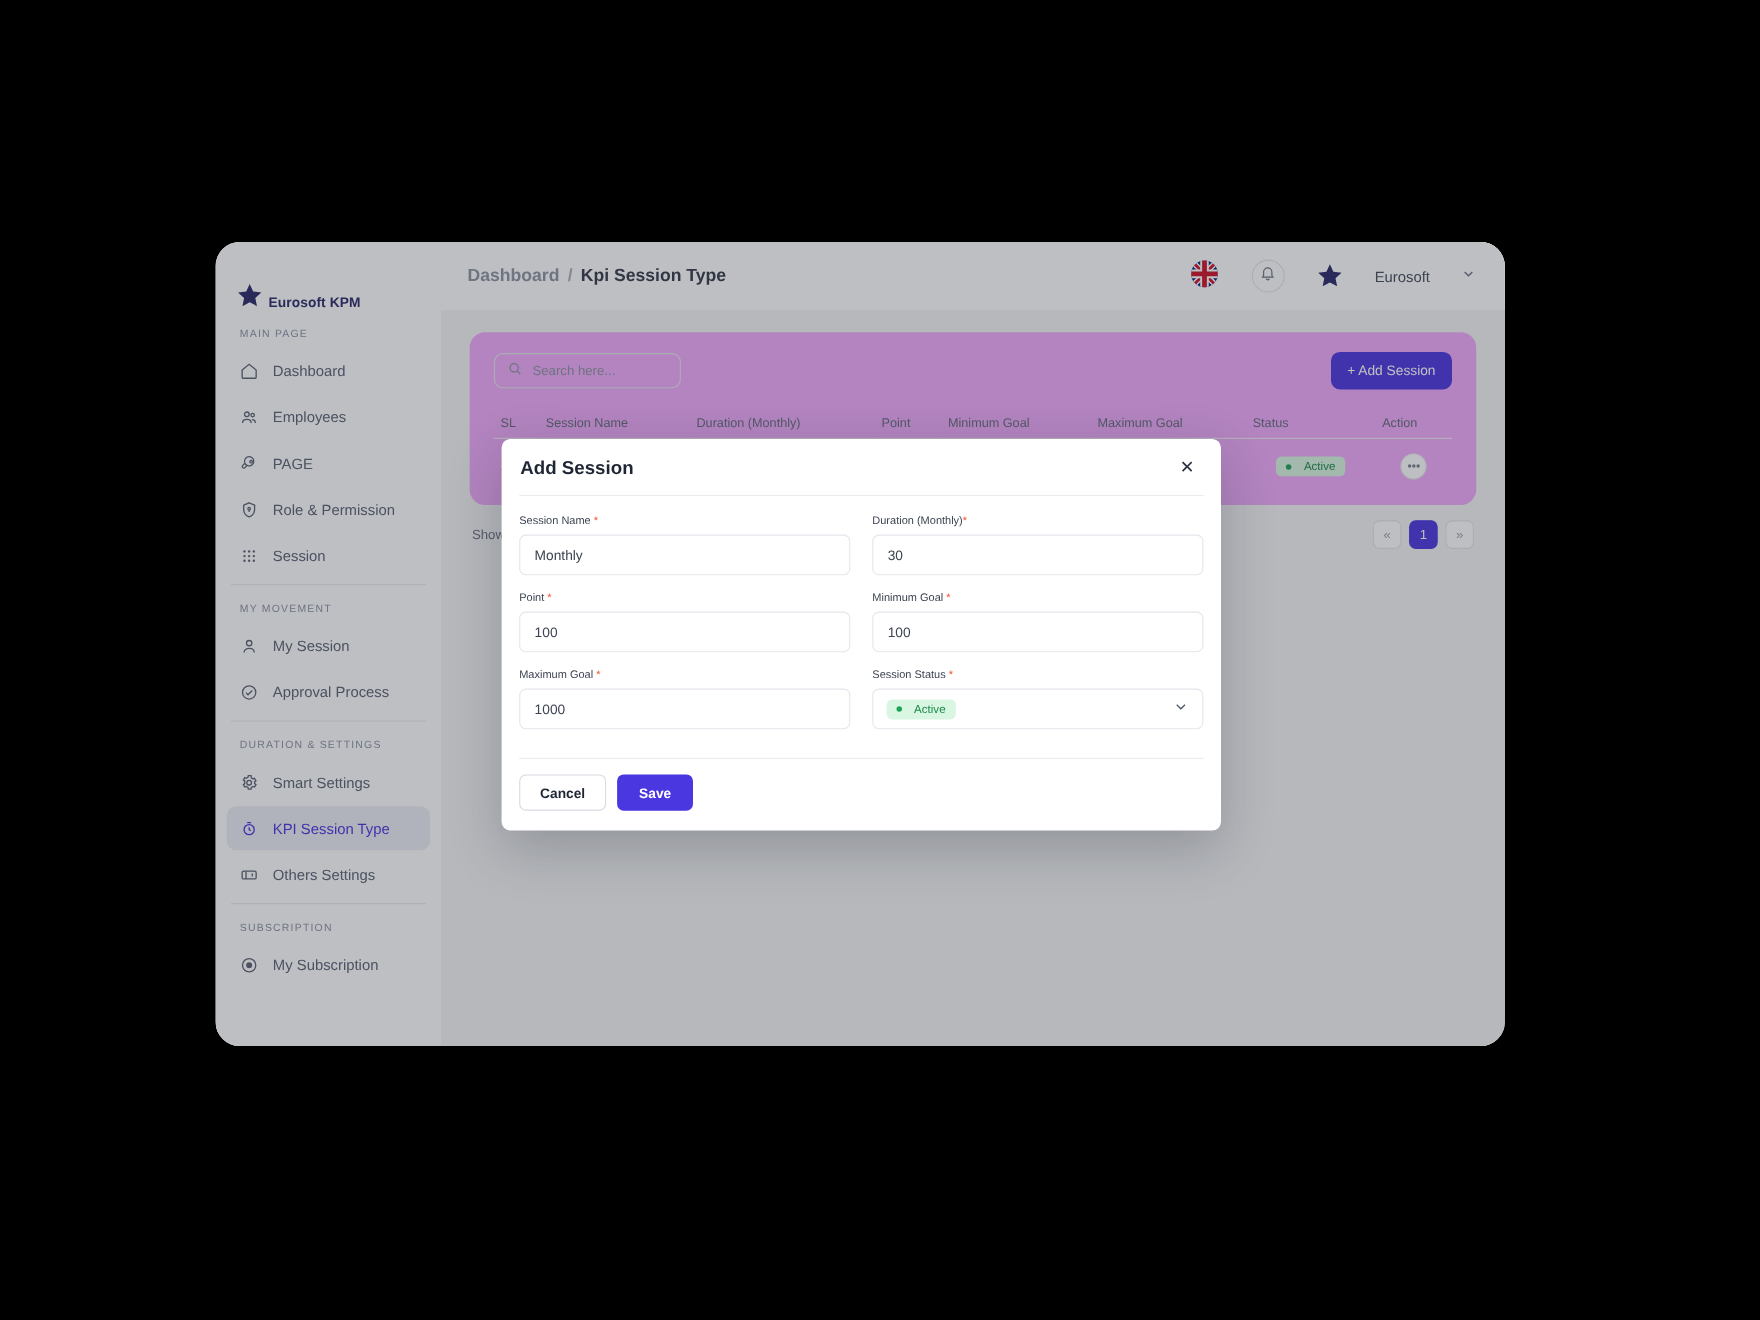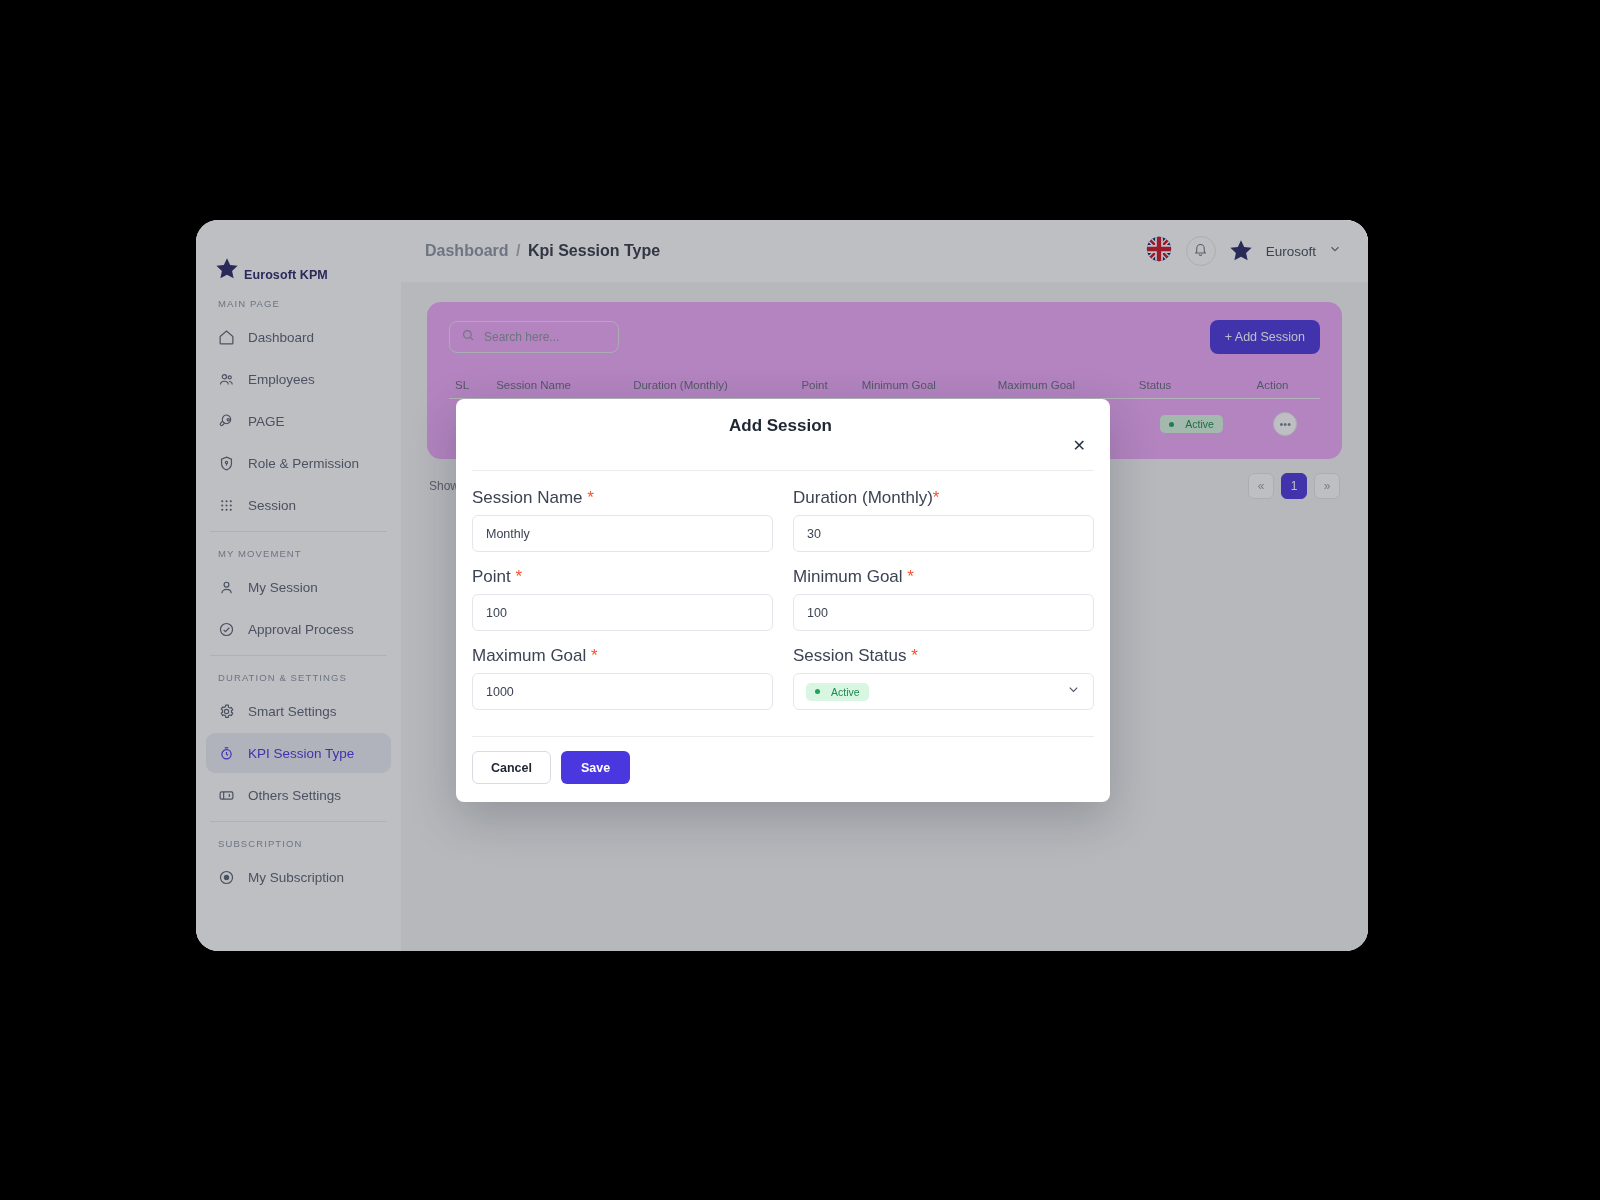--- a/index.html
+++ b/index.html
@@ -113,21 +113,21 @@
   }
   .breadcrumb { font-size: 16px; font-weight: bold; }
   .bc-root { color: #8d95a4; }
   .bc-sep  { color: #a9b0bd; margin: 0 3px; }
   .bc-cur  { color: #343b4a; }
 
   .topbar-right {
     margin-left: auto;
     display: flex;
     align-items: center;
-    gap: 12px;
+    gap: 28px;
   }
   .circle-btn {
     width: 30px; height: 30px;
     border-radius: 50%;
     border: 1px solid #e4e6eb;
     background: #fff;
     display: flex; align-items: center; justify-content: center;
     cursor: pointer;
     overflow: hidden;
   }
@@ -251,21 +251,20 @@
     background: #ffffff;
     border-radius: 8px;
     z-index: 60;
     box-shadow: 0 16px 48px rgba(17, 21, 33, .22);
     padding: 0;
   }
   .modal-head {
     display: flex;
     align-items: center;
     padding: 17px 22px 0 17px;
-    flex-direction: column;
   }
   .modal-title { font-size: 17px; font-weight: bold; color: #1f2633; }
   .modal-close {
     margin-left: auto;
     background: none; border: none;
     color: #2b3342;
     font-size: 16px;
     cursor: pointer;
     line-height: 1;
     padding: 2px 2px;
@@ -273,21 +272,21 @@
   }
   .modal-divider { height: 1px; background: #e9ebef; margin: 14px 16px 0 16px; }
   .modal-body { padding: 17px 16px 10px 16px; }
   .form-grid {
     display: grid;
     grid-template-columns: 1fr 1fr;
     column-gap: 20px;
     row-gap: 15px;
   }
   .field-label {
-    font-size: 17px;
+    font-size: 10px;
     color: #3c4352;
     margin-bottom: 7px;
   }
   .req { color: #f4512c; }
   .field-input {
     width: 100%;
     height: 37px;
     border: 1px solid #e4e6eb;
     border-radius: 6px;
     padding: 0 13px;

